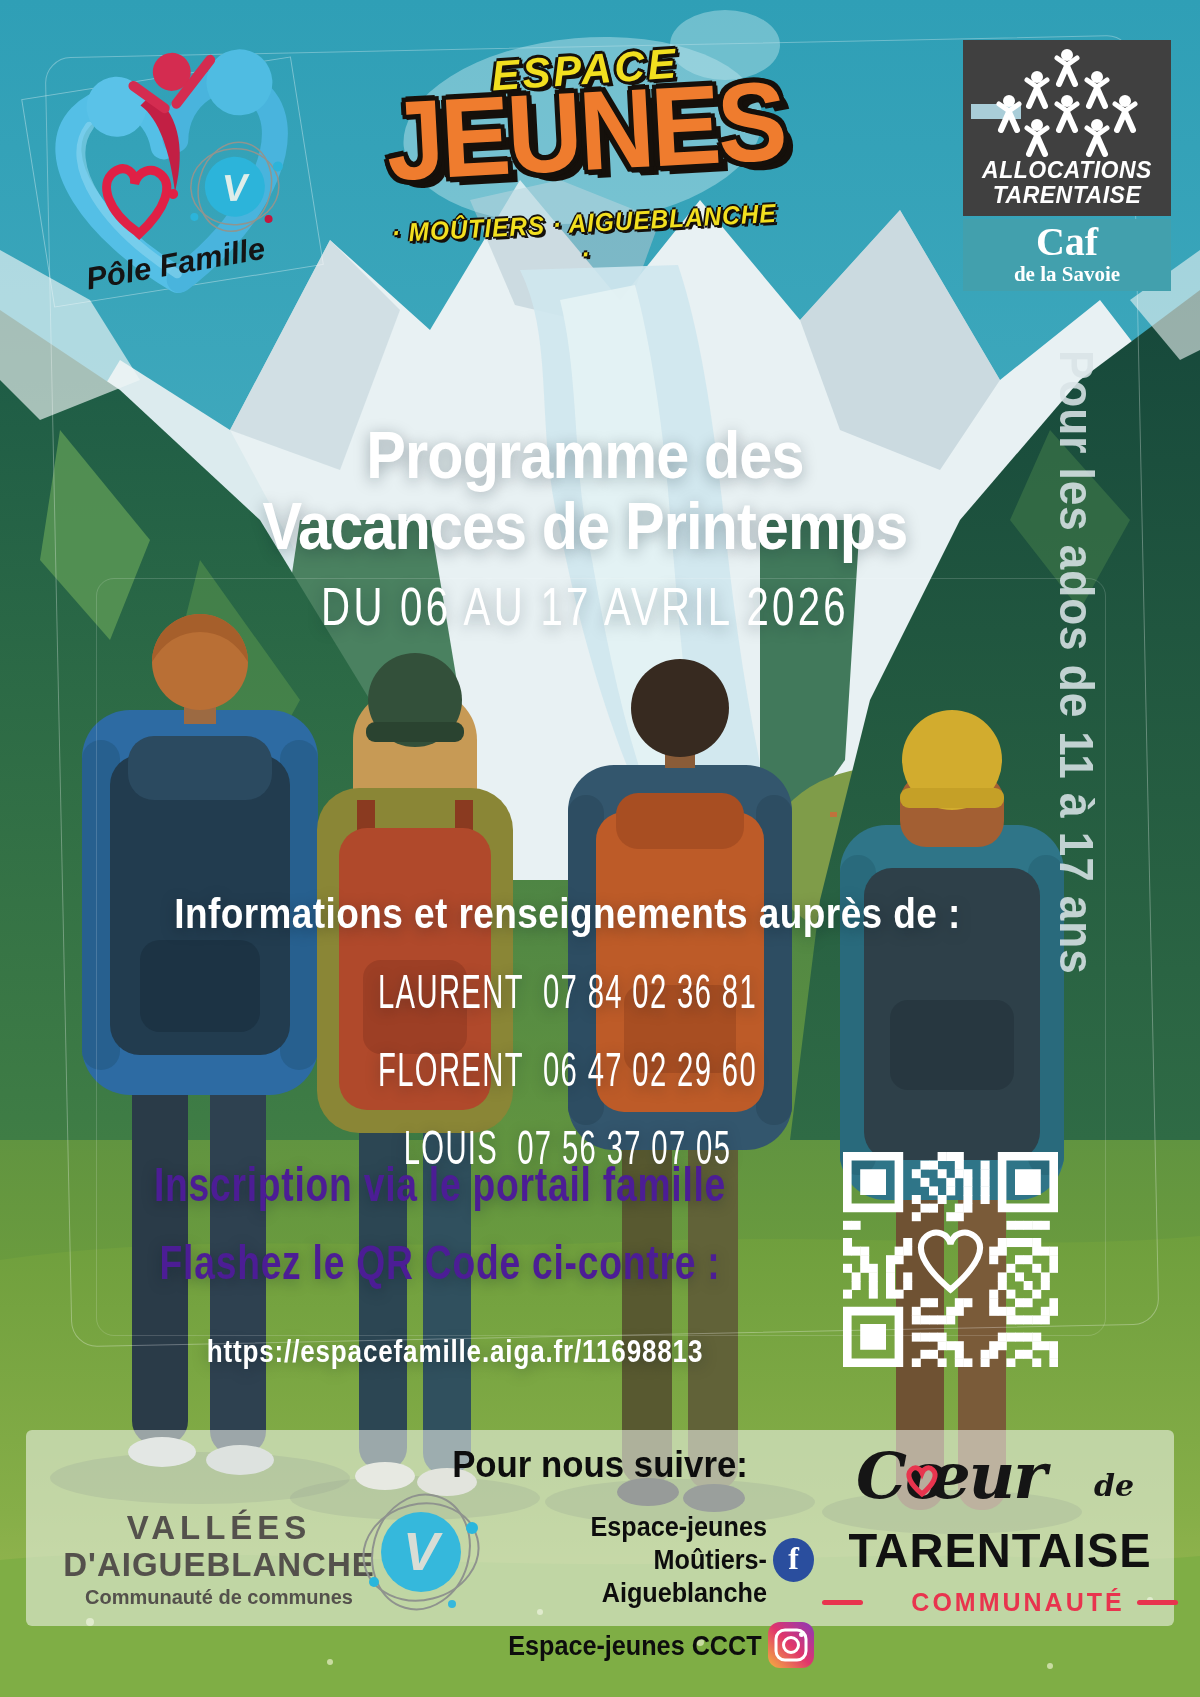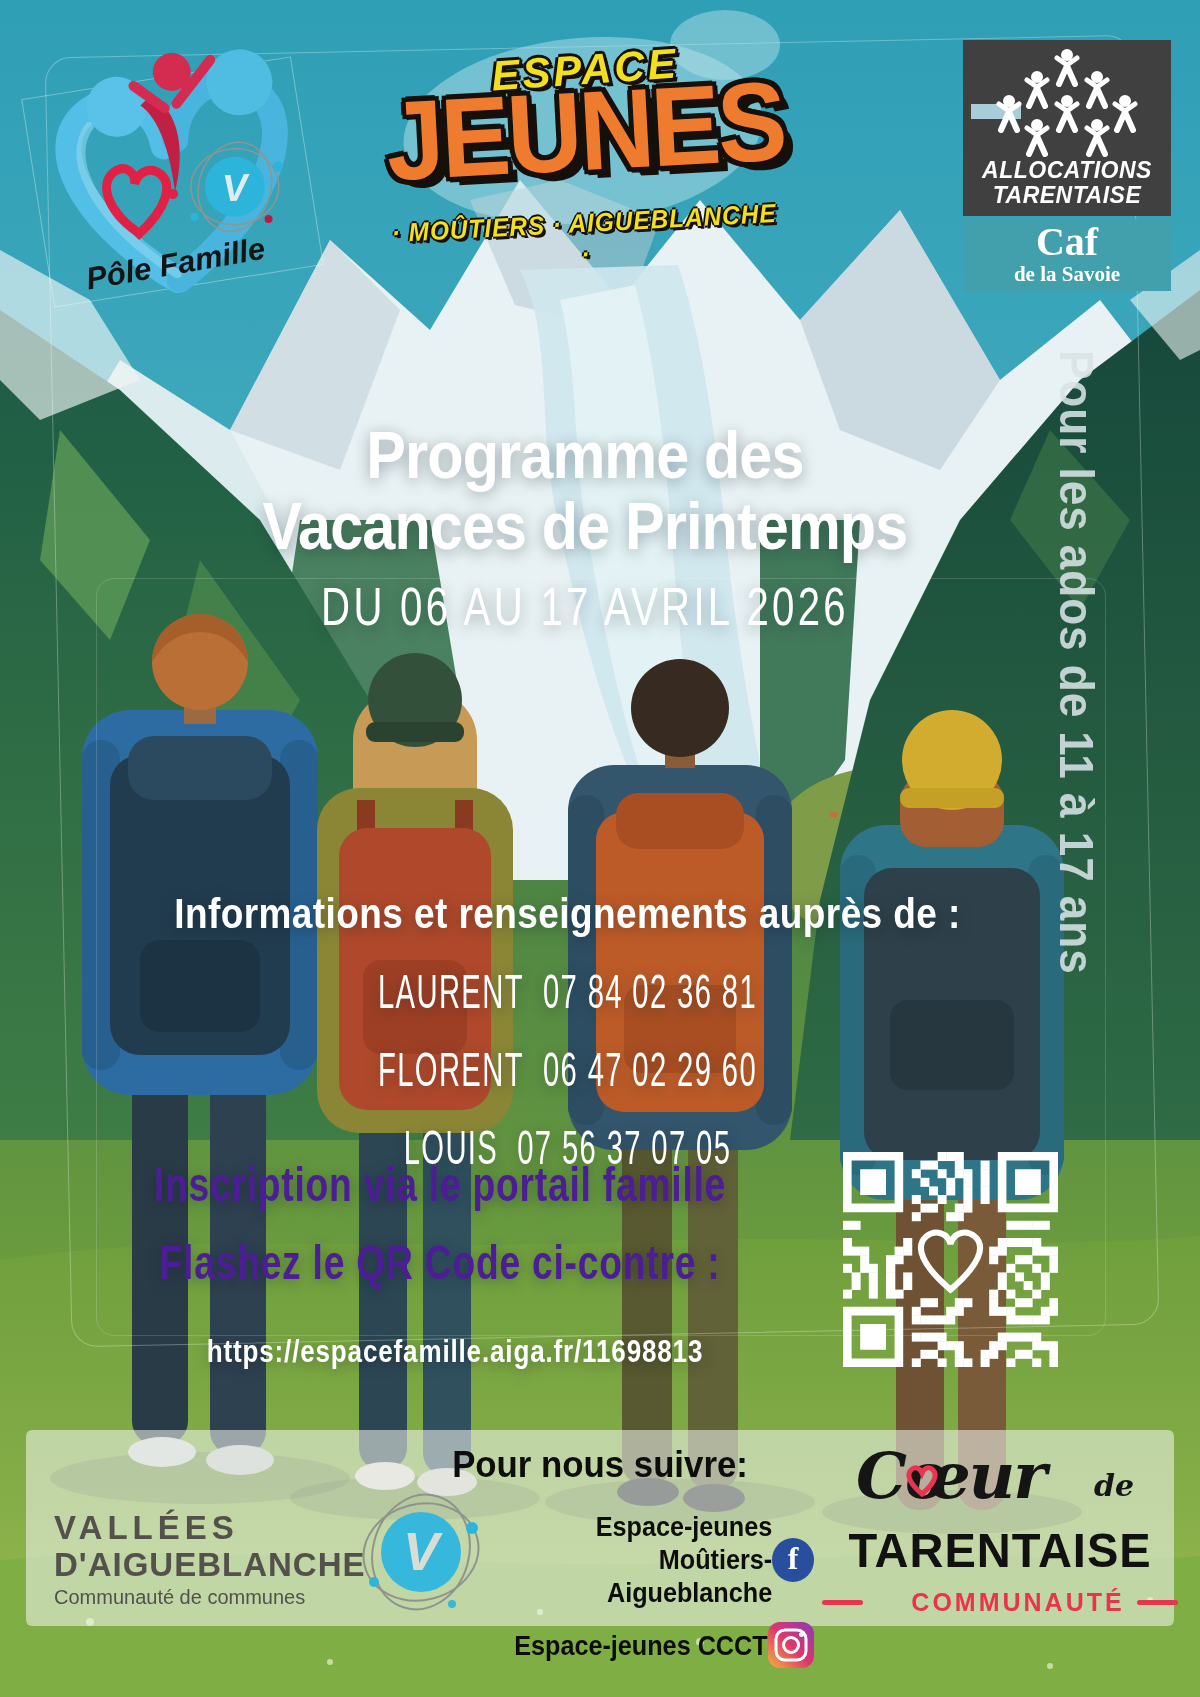--- a/index.html
+++ b/index.html
@@ -66,28 +66,28 @@
             font-size:31px;font-weight:700;letter-spacing:1px;transform:scaleX(.84);}
 
   
   .qr{left:843px;top:1152px;width:215px;height:215px;}
 
   
   .footer{left:26px;top:1430px;width:1148px;height:196px;border-radius:6px;
           background:rgba(243,246,239,.56);}
   .f-heading{position:absolute;left:0;top:14px;width:100%;text-align:center;color:#0d0d0d;
              font-size:37px;font-weight:700;transform:scaleX(.94);}
-  .vallees{position:absolute;left:28px;top:80px;width:330px;text-align:left;color:#54514c;}
+  .vallees{position:absolute;left:28px;top:80px;width:330px;text-align:center;color:#54514c;}
   .val-l1{font-size:33px;font-weight:700;letter-spacing:5px;line-height:36px;}
   .val-l2{font-size:33px;font-weight:700;letter-spacing:1px;line-height:38px;}
-  .val-l3{font-size:20px;font-weight:400;line-height:26px;}
+  .val-l3{font-size:20px;font-weight:700;line-height:26px;}
   .vlogo{position:absolute;left:330px;top:58px;}
   .social{position:absolute;left:452px;top:80px;width:336px;display:flex;flex-direction:column;
           gap:13px;align-items:flex-end;}
-  .s-row{display:flex;align-items:center;gap:0;}
+  .s-row{display:flex;align-items:center;gap:6px;}
   .s-text{text-align:right;color:#0d0d0d;font-size:28px;font-weight:700;line-height:33px;
           transform:scaleX(.9);transform-origin:right center;}
   .fb{width:44px;height:44px;border-radius:50%;background:#2a4e9e;color:#fff;display:flex;
       align-items:center;justify-content:center;font-family:"Liberation Serif",serif;
       font-size:32px;font-weight:700;padding-bottom:3px;box-sizing:border-box;}
   .tarentaise{position:absolute;left:796px;top:8px;width:356px;text-align:center;}
   .tar-script{position:relative;height:86px;}
   .tar-coeur{position:absolute;left:34px;top:0;font-family:"DejaVu Serif",serif;font-style:italic;
              font-weight:700;font-size:64px;color:#151515;letter-spacing:-2px;}
   .tar-heart{position:absolute;left:74px;top:12px;}

